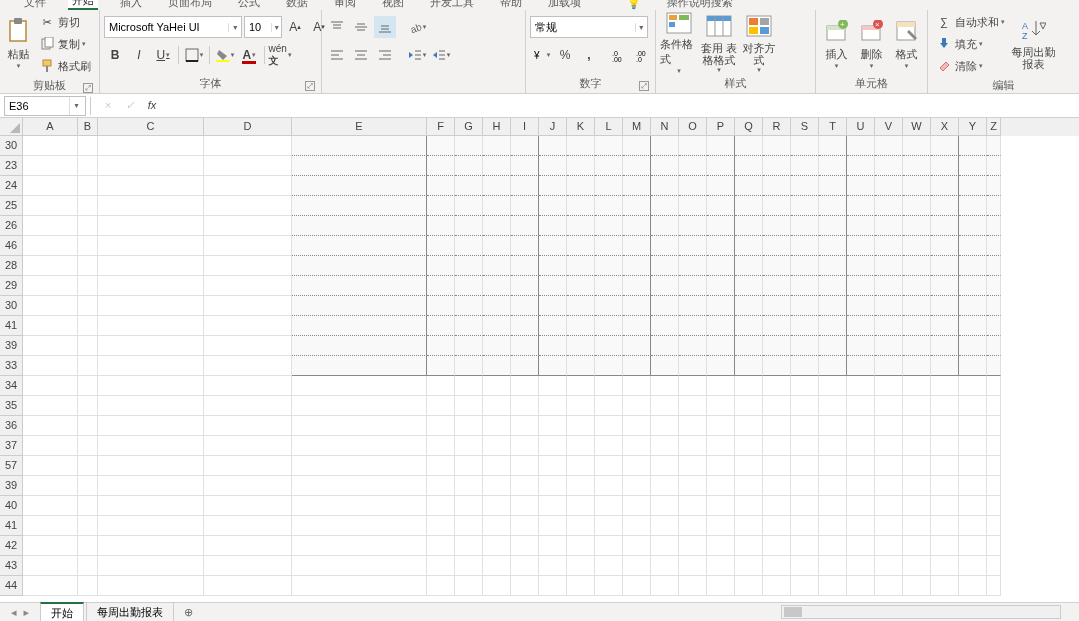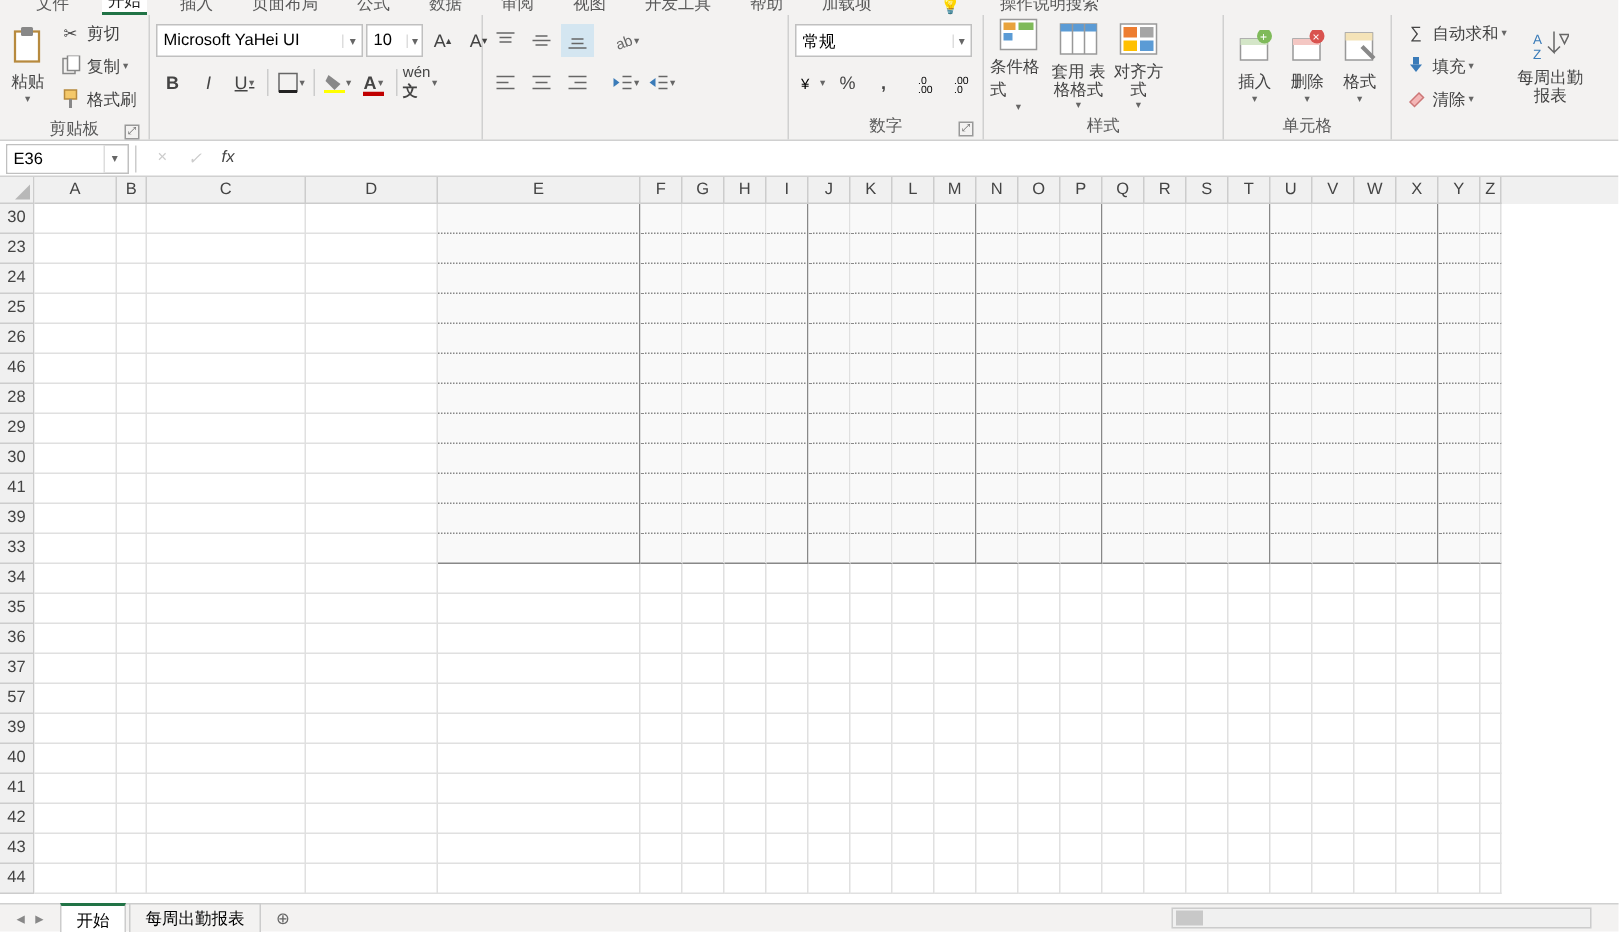--- a/index.html
+++ b/index.html
@@ -169,20 +169,21 @@
             <svg width="14" height="3" style="position:absolute;margin-top:14px">
               <rect width="14" height="3" fill="#c00000"></rect>
             </svg>
           </div>
         <div style="width:1px;background:#ccc;margin:2px"></div>
         <div class="tool drop">
             <span style="font-size:10px">wén<br><b>文</b></span>
           </div>
       </div>
     </div>
+    <div class="group-label"><span>字体</span><span class="launcher">⤢</span></div>
   </div>
 
   <div class="group" style="width:204px">
     <div class="group-body">
       <div class="col" style="gap:6px;padding-top:4px">
         <div class="tool-row">
           <div class="tool">
               <svg width="14" height="14">
                 <line x1="1" y1="2" x2="13" y2="2" stroke="#666"></line>
                 <line x1="3" y1="5" x2="11" y2="5" stroke="#666"></line>
@@ -407,20 +408,21 @@
             <svg width="24" height="22">
               <text x="0" y="10" font-size="9" fill="#3a7bb8">A</text>
               <text x="0" y="20" font-size="9" fill="#3a7bb8">Z</text>
               <path d="M14 2 L14 16 L10 12 M14 16 L18 12" stroke="#666" fill="none"></path>
               <path d="M18 4 L24 4 L21 10 Z" fill="none" stroke="#666"></path>
             </svg>
           </div>
         <span style="text-align:center;line-height:12px">每周出勤报表</span>
       </div>
     </div>
+    <div class="group-label"><span>编辑</span></div>
   </div>
 </div>
 
 <div class="fxbar">
   <div class="namebox">
     <input value="E36" style="">
     <span class="drop">▾</span>
   </div>
   <div style="width:1px;height:18px;background:#ccc"></div>
   <div class="fx-tools">

